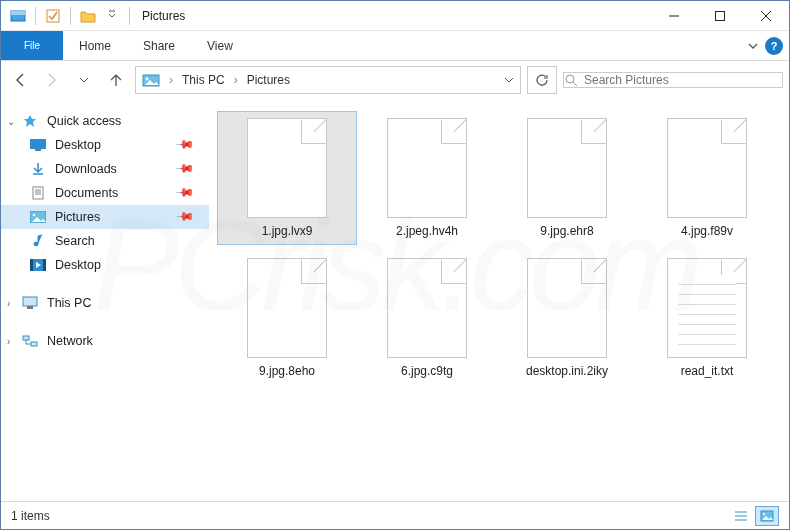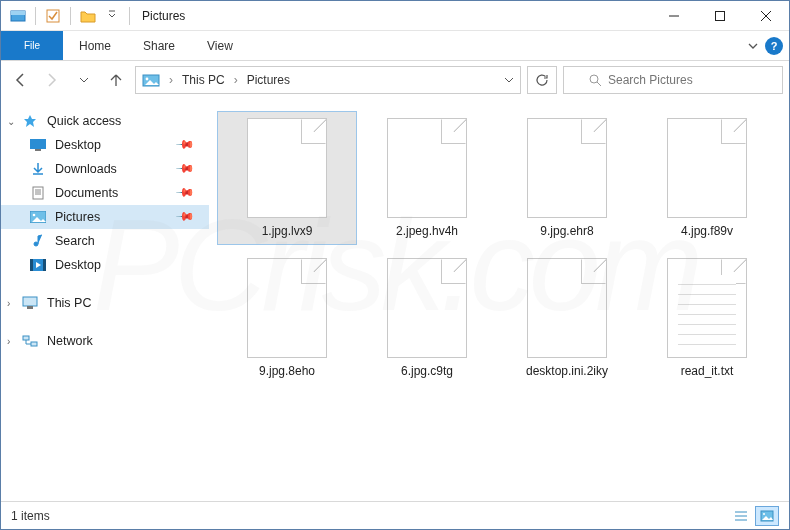--- a/index.html
+++ b/index.html
@@ -23,21 +23,21 @@
     .help-ic { width: 18px; height: 18px; background: #1979ca; border-radius: 50%; color: #fff; display: flex; align-items: center; justify-content: center; font-size: 11px; font-weight: bold; }
 
     
     .navrow { height: 38px; display: flex; align-items: center; padding: 4px 6px; gap: 6px; }
     .nav-btn { width: 26px; height: 26px; display: flex; align-items: center; justify-content: center; color: #666; font-size: 18px; }
     .nav-btn.disabled { color: #ccc; }
     .addr { flex: 1; height: 28px; border: 1px solid #ccc; display: flex; align-items: center; padding: 0 6px; gap: 6px; font-size: 12px; color: #333; }
     .crumb-sep { color: #888; margin: 0 3px; }
     .addr-dd { margin-left: auto; color: #555; font-size: 12px; }
     .refresh { width: 30px; height: 28px; border: 1px solid #ccc; display: flex; align-items: center; justify-content: center; color: #555; }
-    .search { width: 220px; height: 28px; border: 1px solid #ccc; display: flex; align-items: center; padding: 0 24px; gap: 6px; color: #888; font-size: 12px; }
+    .search { width: 220px; height: 16px; border: 1px solid #ccc; display: flex; align-items: center; padding: 0 0; gap: 6px; color: #888; font-size: 12px; }
     .search input { border: none; outline: none; flex: 1; font-size: 12px; background: transparent; }
 
     
     .main { display: flex; height: 402px; }
     .sidebar { width: 208px; padding: 10px 0; font-size: 12.5px; color: #222; overflow-y: auto; }
     .side-item { display: flex; align-items: center; padding: 4px 8px 4px 28px; gap: 8px; position: relative; height: 24px; white-space: nowrap; }
     .side-item .ic { width: 18px; height: 18px; display: flex; align-items: center; justify-content: center; flex-shrink: 0; }
     .side-item .pin { margin-left: auto; color: #999; font-size: 12px; transform: rotate(45deg); margin-right: 8px; }
     .side-item.selected { background: #d4e8f7; }
     .side-item.header { font-weight: normal; padding-left: 20px; }

